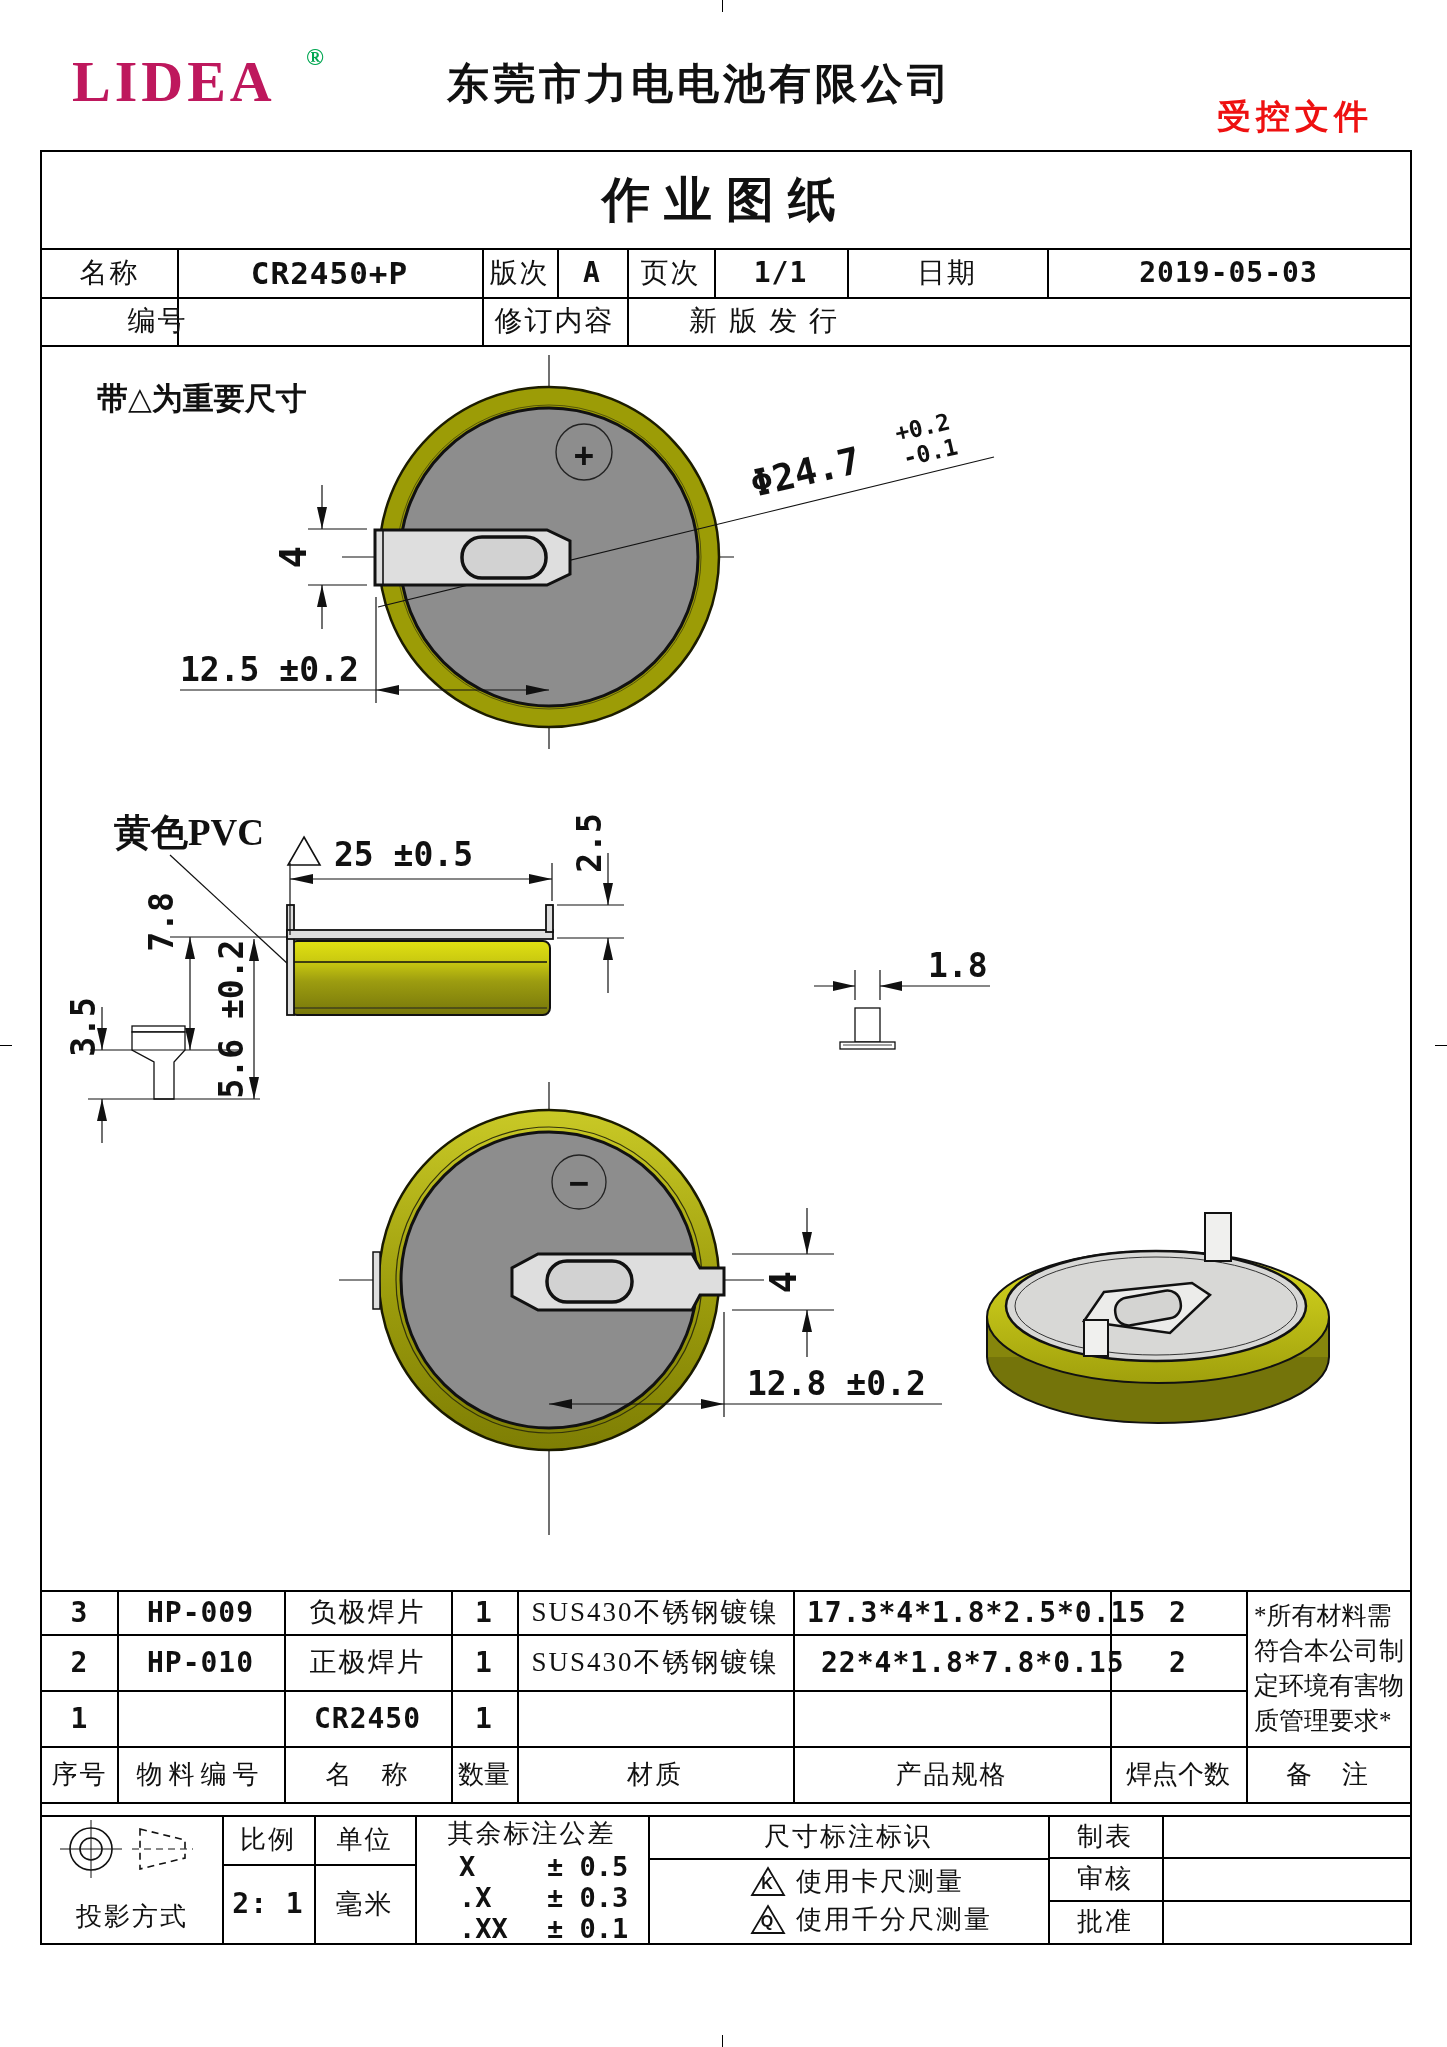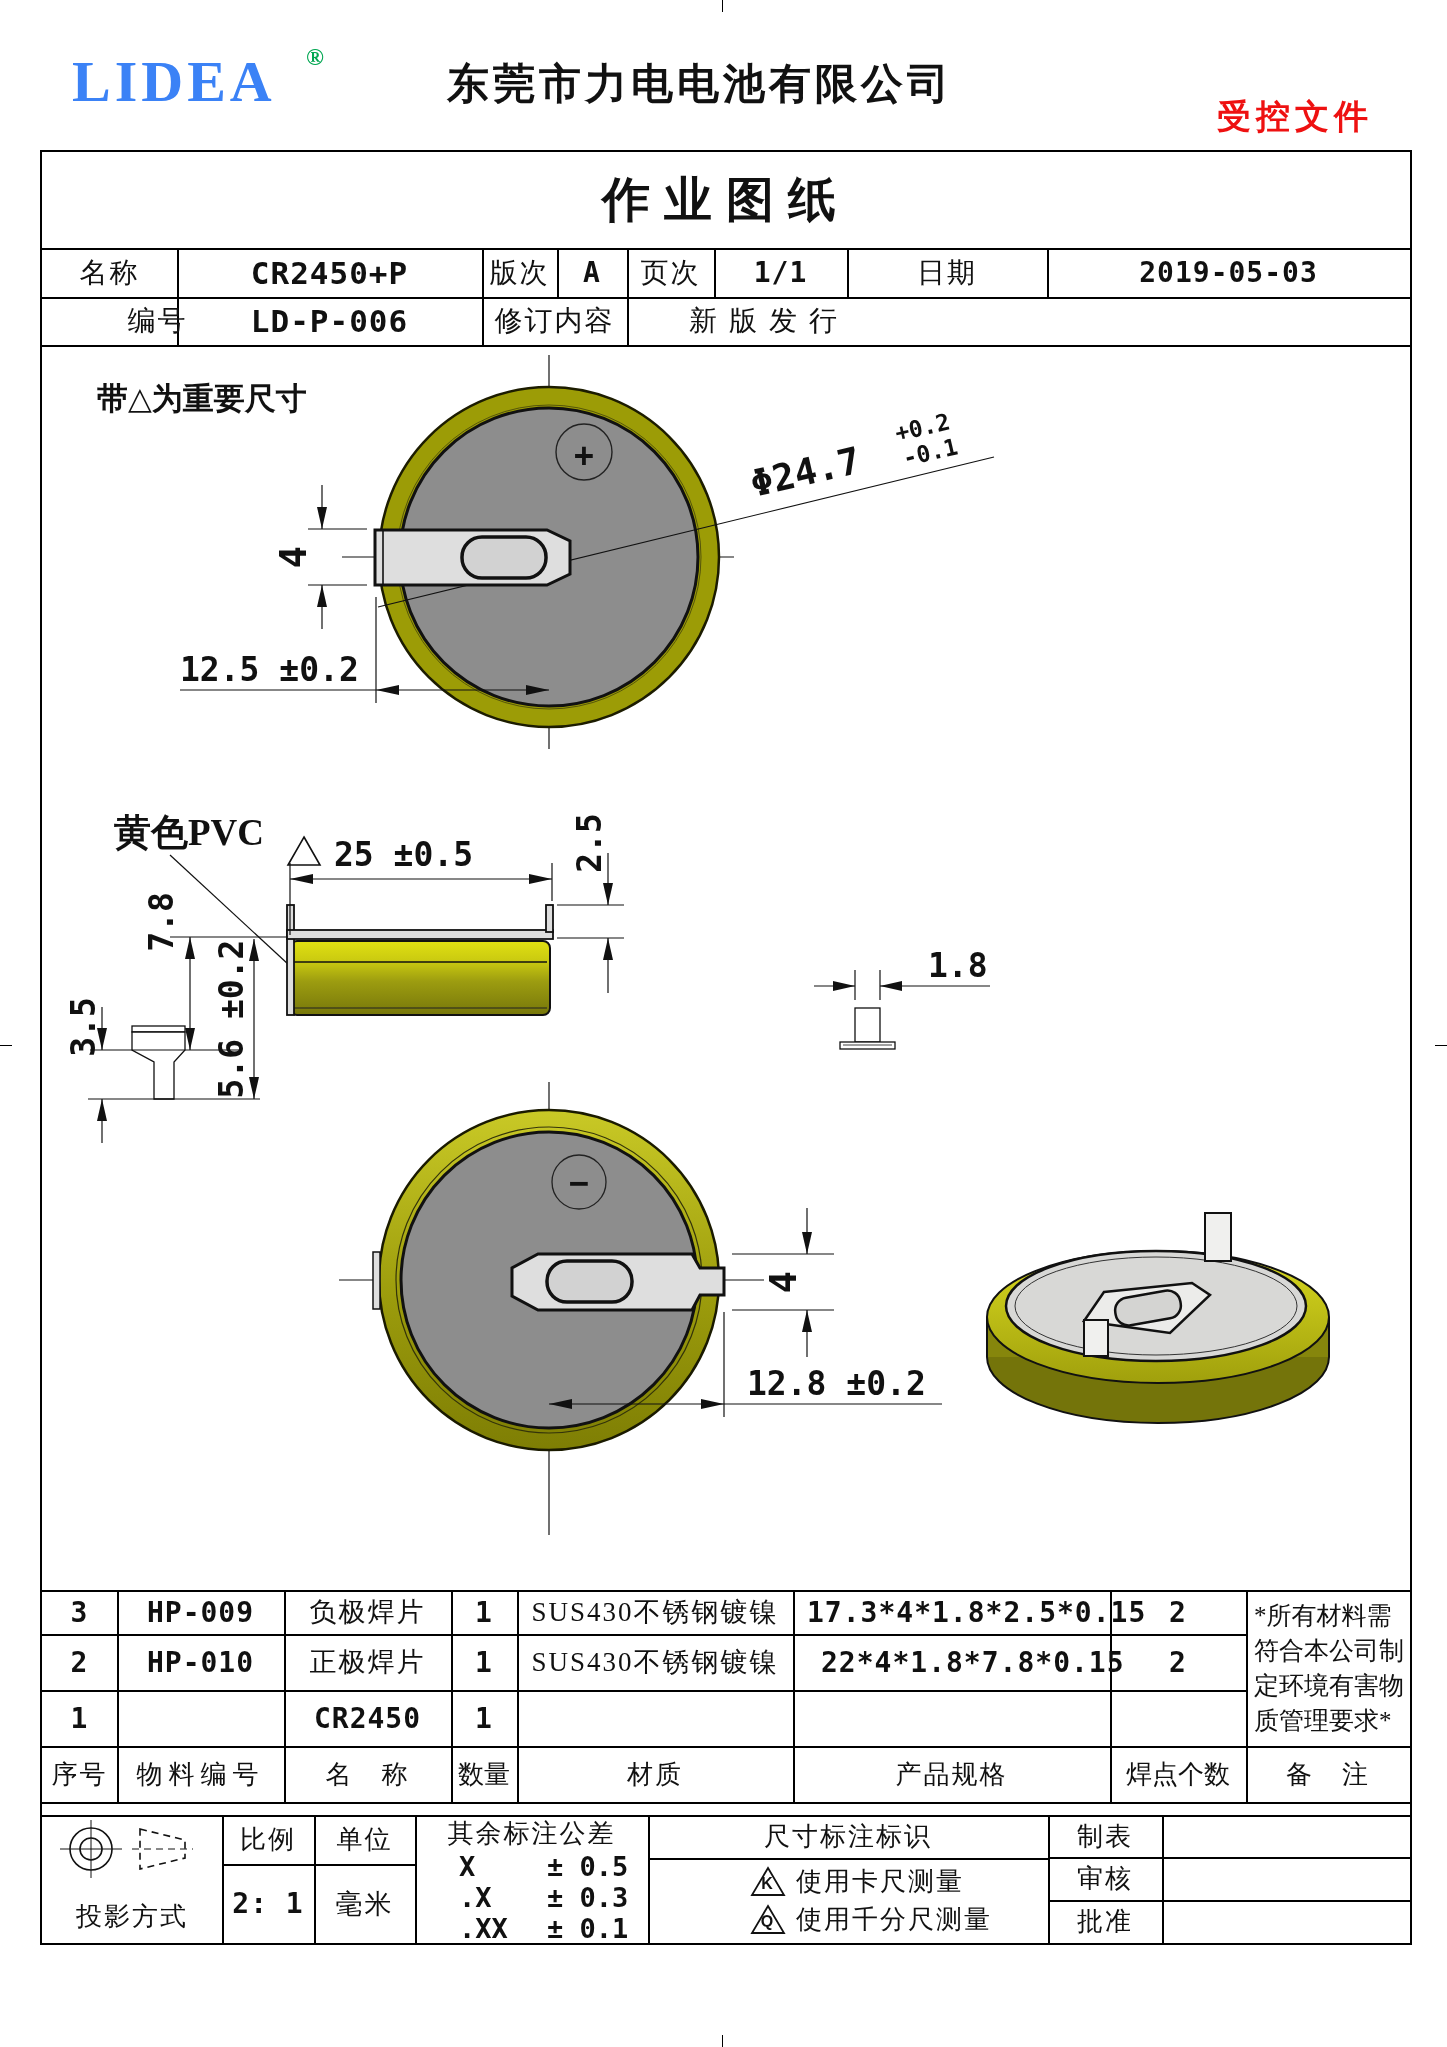--- a/index.html
+++ b/index.html
@@ -40,21 +40,21 @@
 </head>
 <body>
 
 <div id="page">
 
   <div class="tick" style="left:722px;top:0;width:1px;height:12px;"></div>
   <div class="tick" style="left:722px;top:2035px;width:1px;height:12px;"></div>
   <div class="tick" style="left:0;top:1045px;width:12px;height:1px;"></div>
   <div class="tick" style="left:1435px;top:1045px;width:12px;height:1px;"></div>
 
-  <div class="abs" id="logo" style="color:#3b82f6;">LIDEA</div>
+  <div class="abs" id="logo" style="color:#be185d;">LIDEA</div>
   <div class="abs" id="logo-reg" style="color:#00a651;">®</div>
   <div class="abs" id="company">东莞市力电电池有限公司</div>
   <div class="abs" id="controlled" style="color:#ee1111;">受控文件</div>
 
   <div class="abs" id="frame">
 
     <div class="hline" style="left:0;top:96px;width:1368px;"></div>
     <div class="hline" style="left:0;top:145px;width:1368px;"></div>
     <div class="hline" style="left:0;top:193px;width:1368px;"></div>
     <div class="hline" style="left:0;top:1438px;width:1368px;"></div>
@@ -97,21 +97,20 @@
     <div class="cell" style="left:0;top:96px;width:135px;height:49px;">名称</div>
     <div class="cell val" style="left:135px;top:96px;width:305px;height:49px;font-size:31px;">CR2450+P</div>
     <div class="cell" style="left:440px;top:96px;width:75px;height:49px;">版次</div>
     <div class="cell val" style="left:515px;top:96px;width:70px;height:49px;">A</div>
     <div class="cell" style="left:585px;top:96px;width:87px;height:49px;">页次</div>
     <div class="cell val" style="left:672px;top:96px;width:133px;height:49px;">1/1</div>
     <div class="cell" style="left:805px;top:96px;width:200px;height:49px;">日期</div>
     <div class="cell val" style="left:1005px;top:96px;width:363px;height:49px;">2019-05-03</div>
 
     <div class="cell" style="left:0;top:145px;width:135px;height:48px;margin-left:48px;">编号</div>
-    <div class="cell val" style="left:135px;top:145px;width:305px;height:48px;font-size:31px;">LD-P-006</div>
     <div class="cell" style="left:440px;top:145px;width:145px;height:48px;">修订内容</div>
     <div class="cell left" style="left:585px;top:145px;width:783px;height:48px;padding-left:62px;letter-spacing:12px;">新版发行</div>
 
     <svg class="abs" style="left:0;top:193px;" width="1368" height="1245" viewBox="0 0 1368 1245">
       <defs>
         <linearGradient id="gside" x1="0" y1="0" x2="0" y2="1">
           <stop offset="0" stop-color="#e0e012"></stop>
             <stop offset="0.28" stop-color="#c9c910"></stop>
           <stop offset="0.55" stop-color="#9c9c10"></stop>
             <stop offset="1" stop-color="#77770a"></stop>

